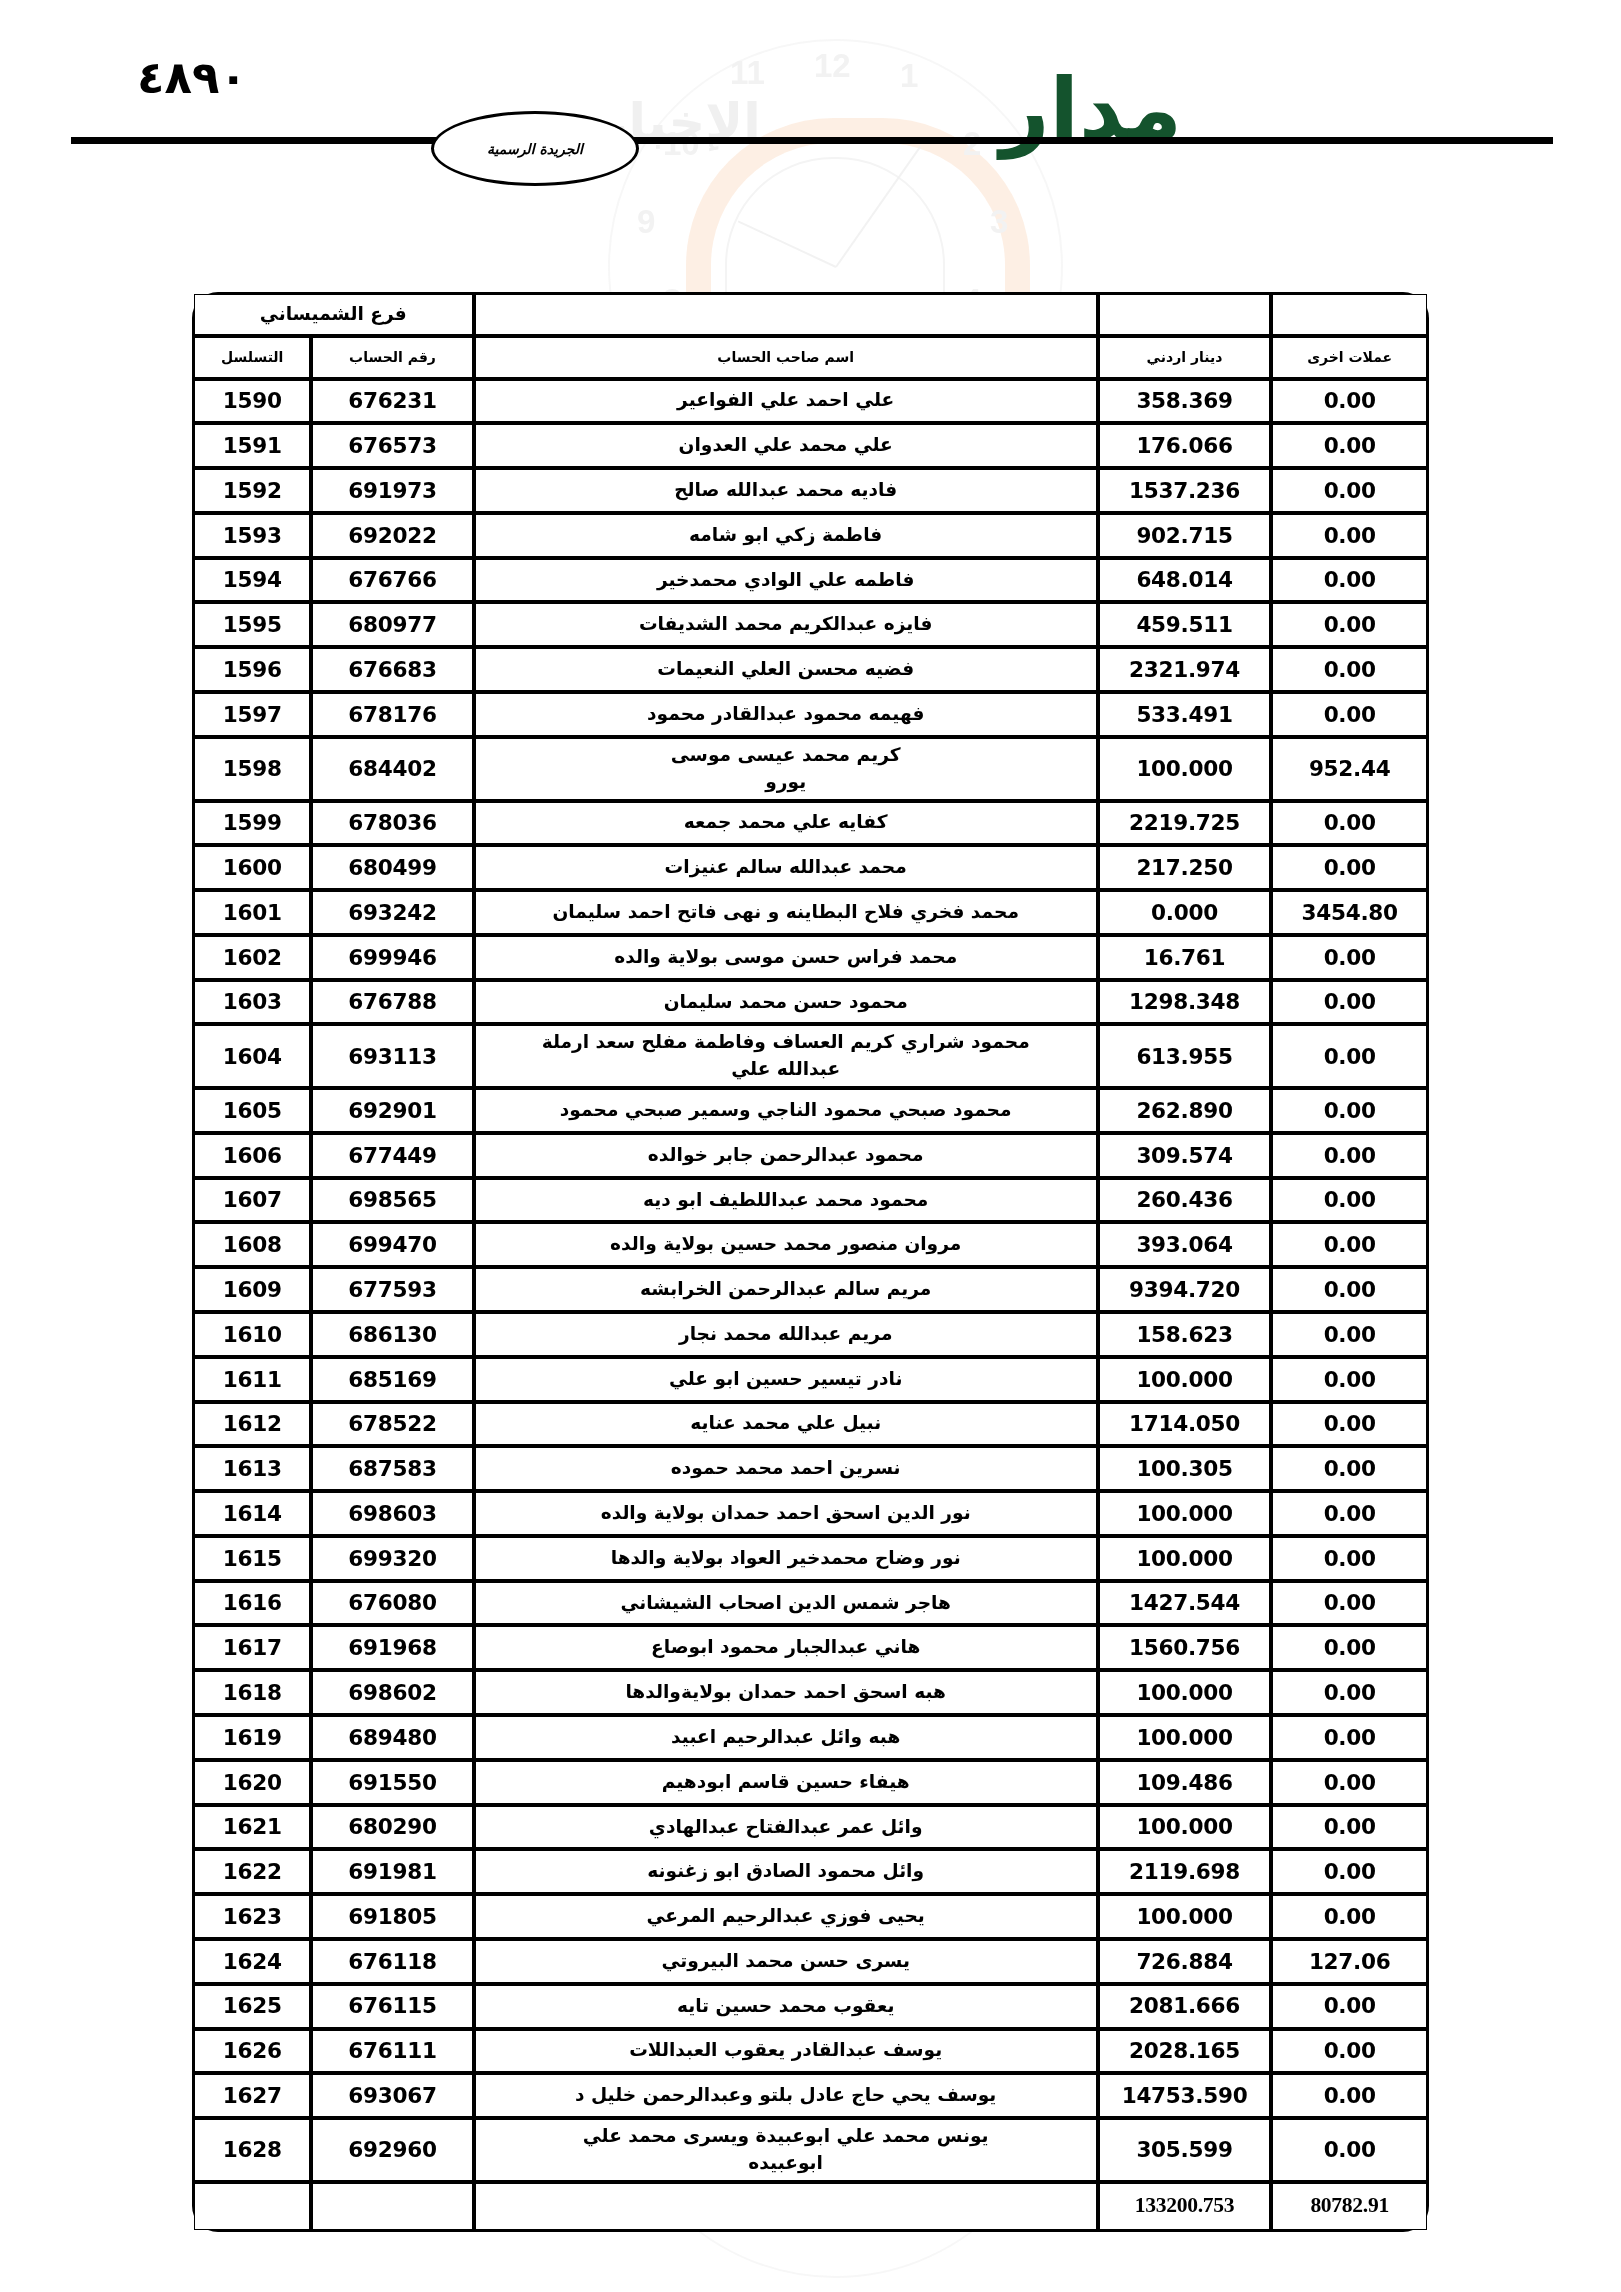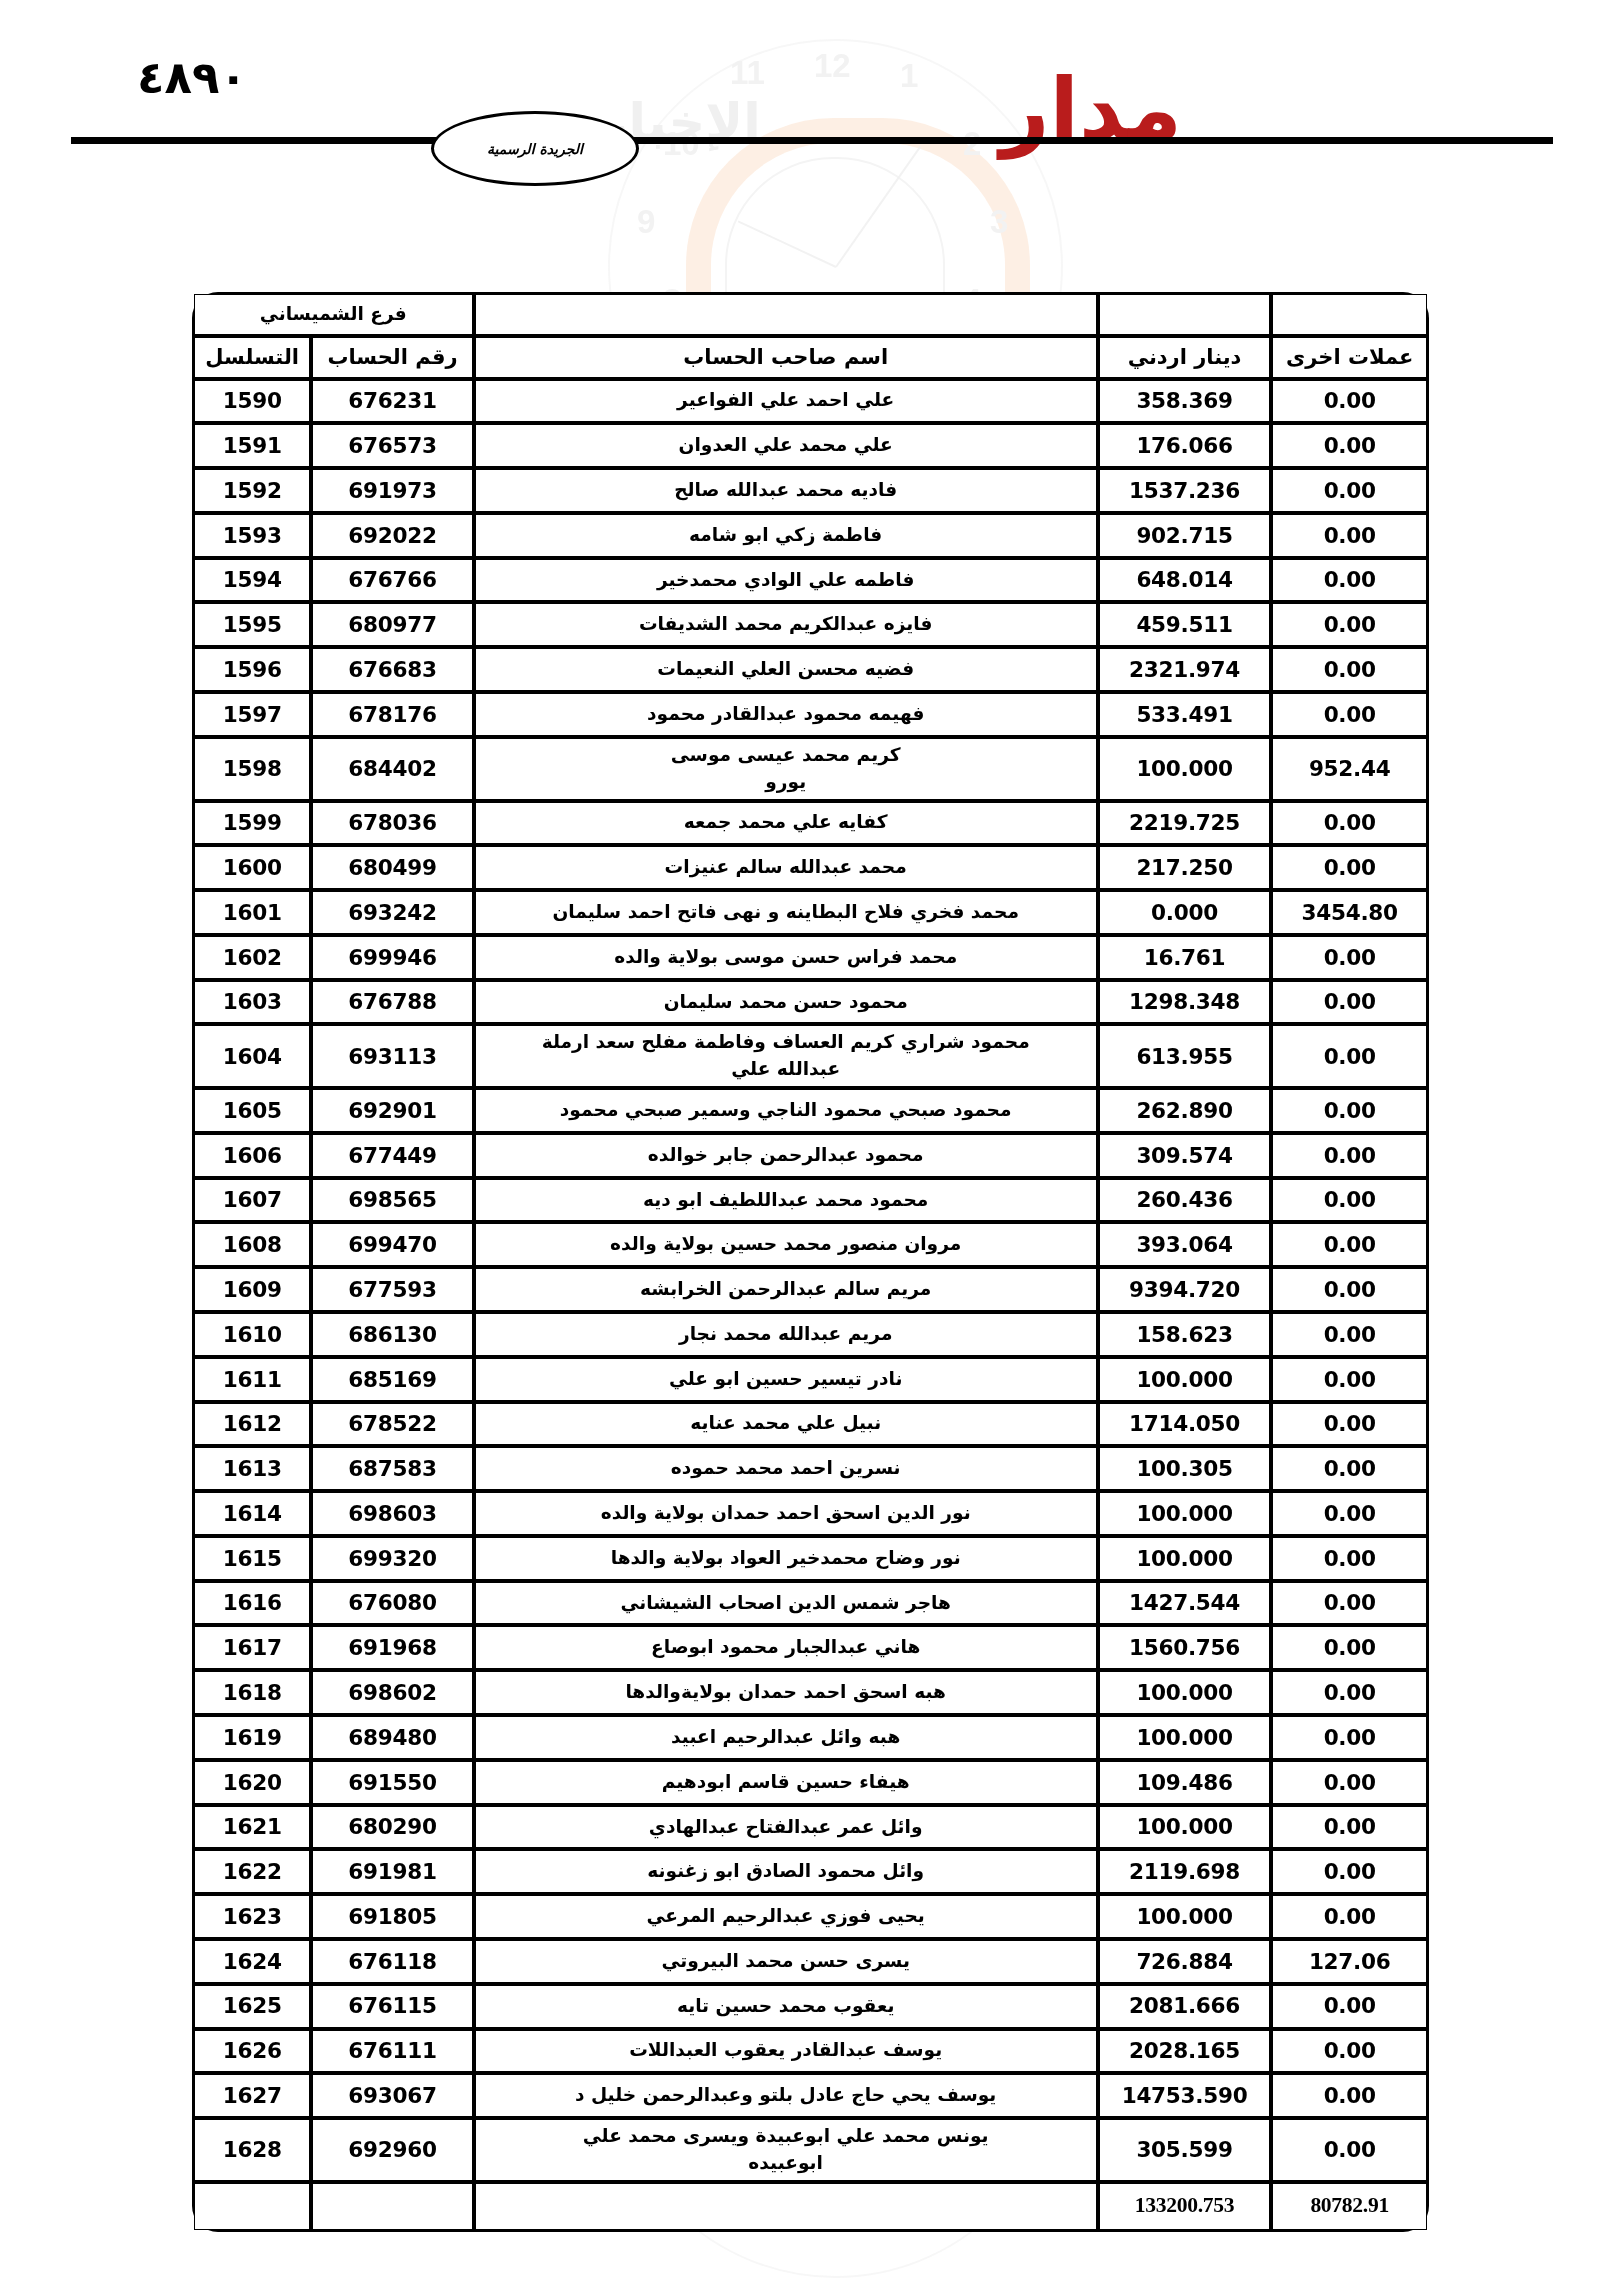--- a/index.html
+++ b/index.html
@@ -86,21 +86,21 @@
   }
   .wm-text {
     position: absolute;
     color: #f0f0f0;
     font-weight: bold;
     white-space: nowrap;
     font-family: "DejaVu Sans", sans-serif;
   }
   .wm-block {
     position: absolute;
-    color: #b91c1c;
+    color: #14532d;
     font-weight: bold;
     white-space: nowrap;
     font-family: "DejaVu Sans", sans-serif;
   }
 
   
   .page-number {
     position: absolute;
     left: 137px;
     top: 51px;
@@ -172,21 +172,21 @@
   col.c-acct  { width: 142px; }
   col.c-seq   { width: 103px; }
 
   .hdr-branch td {
     height: 33px;
     font-size: 18.6px;
   }
   .hdr-branch td.blank { }
   .hdr-cols td {
     height: 33px;
-    font-size: 21px;
+    font-size: 14px;
   }
   td.num {
     font-size: 21.6px;
     font-family: "Liberation Sans", sans-serif;
     letter-spacing: -0.3px;
   }
   td.name {
     font-size: 18.6px;
     padding: 3.9px 9.8px;
   }

